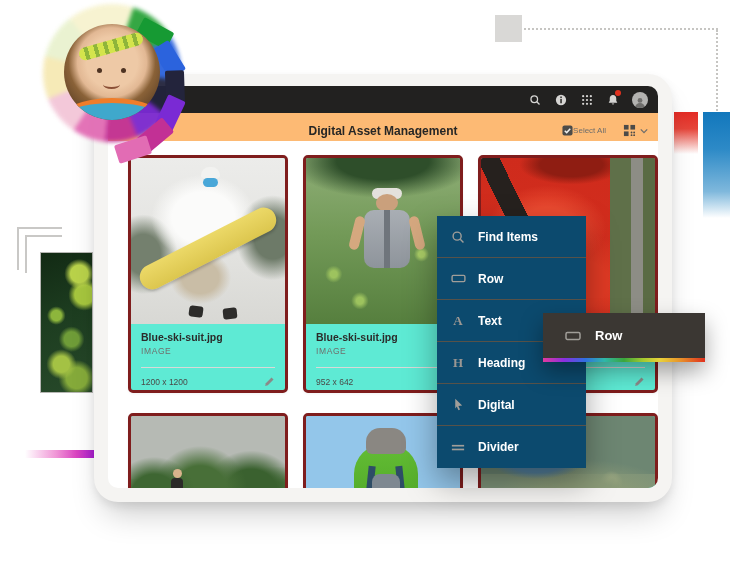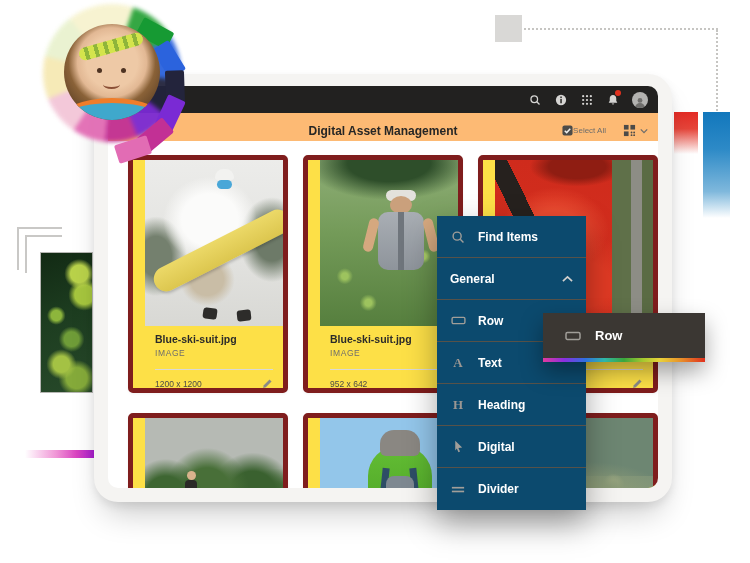--- a/index.html
+++ b/index.html
@@ -44,22 +44,22 @@
     border-bottom:1px solid #dcdbd9;display:flex;align-items:center;}
   .tb-title{position:absolute;left:0;right:0;text-align:center;font-size:12px;font-weight:700;color:#262625;}
   .tb-right{position:absolute;right:10px;display:flex;align-items:center;gap:7px;}
   .select-all{display:flex;align-items:center;color:#6e6d6b;font-size:8px;}
   .view-group{display:flex;align-items:center;gap:4px;margin-left:10px;color:#4c4b49;}
 
   .win-content{position:absolute;left:14px;top:67px;width:550px;height:347px;background:#fff;
     border-radius:0 0 10px 10px;overflow:hidden;}
 
   
-  .card{position:absolute;width:160px;background:#fde047;border:5px solid #7f1d1d;border-radius:5px;overflow:hidden;
-    box-shadow:0 1px 3px rgba(0,0,0,.05);padding-left:12px;}
+  .card{position:absolute;width:160px;background:#5eead4;border:3px solid #7f1d1d;border-radius:5px;overflow:hidden;
+    box-shadow:0 1px 3px rgba(0,0,0,.05);}
   .photo{height:166px;}
   .meta{padding:7px 10px 9px;}
   .fname{font-size:10.5px;font-weight:700;color:#2b2b2a;margin-bottom:3px;}
   .ftype{font-size:8.5px;color:#6f6e6c;letter-spacing:.6px;}
   .meta-div{border:none;border-top:1px solid #d9d9d7;margin:11px 0 8px;}
   .dims-row{display:flex;align-items:center;justify-content:space-between;}
   .fdims{font-size:8.5px;color:#4a4a48;}
 
   
   .ph-snowboard{position:relative;background:
@@ -340,28 +340,20 @@
     <div class="m-row">
       <span class="m-icon">
         <svg width="14" height="14" viewBox="0 0 16 16">
             <circle cx="7" cy="7" r="4.6" fill="none" stroke="currentColor" stroke-width="1.6"></circle>
             <line x1="10.6" y1="10.6" x2="14.2" y2="14.2" stroke="currentColor" stroke-width="1.6"></line>
           </svg>
       </span>
       <span class="m-label">Find Items</span>
     </div>
     <div class="m-row">
-      <span class="m-label">General</span>
-      <span class="m-chev">
-        <svg width="11" height="8" viewBox="0 0 12 8">
-            <polyline points="1,6.3 6,1.6 11,6.3" fill="none" stroke="currentColor" stroke-width="1.8"></polyline>
-          </svg>
-      </span>
-    </div>
-    <div class="m-row">
       <span class="m-icon">
         <svg width="15" height="11" viewBox="0 0 16 12">
             <rect x="1" y="2.6" width="14" height="6.8" rx="1.4" fill="none" stroke="currentColor" stroke-width="1.5"></rect>
           </svg>
       </span>
       <span class="m-label">Row</span>
     </div>
     <div class="m-row">
       <span class="m-icon">
           <span class="m-letter">A</span>

